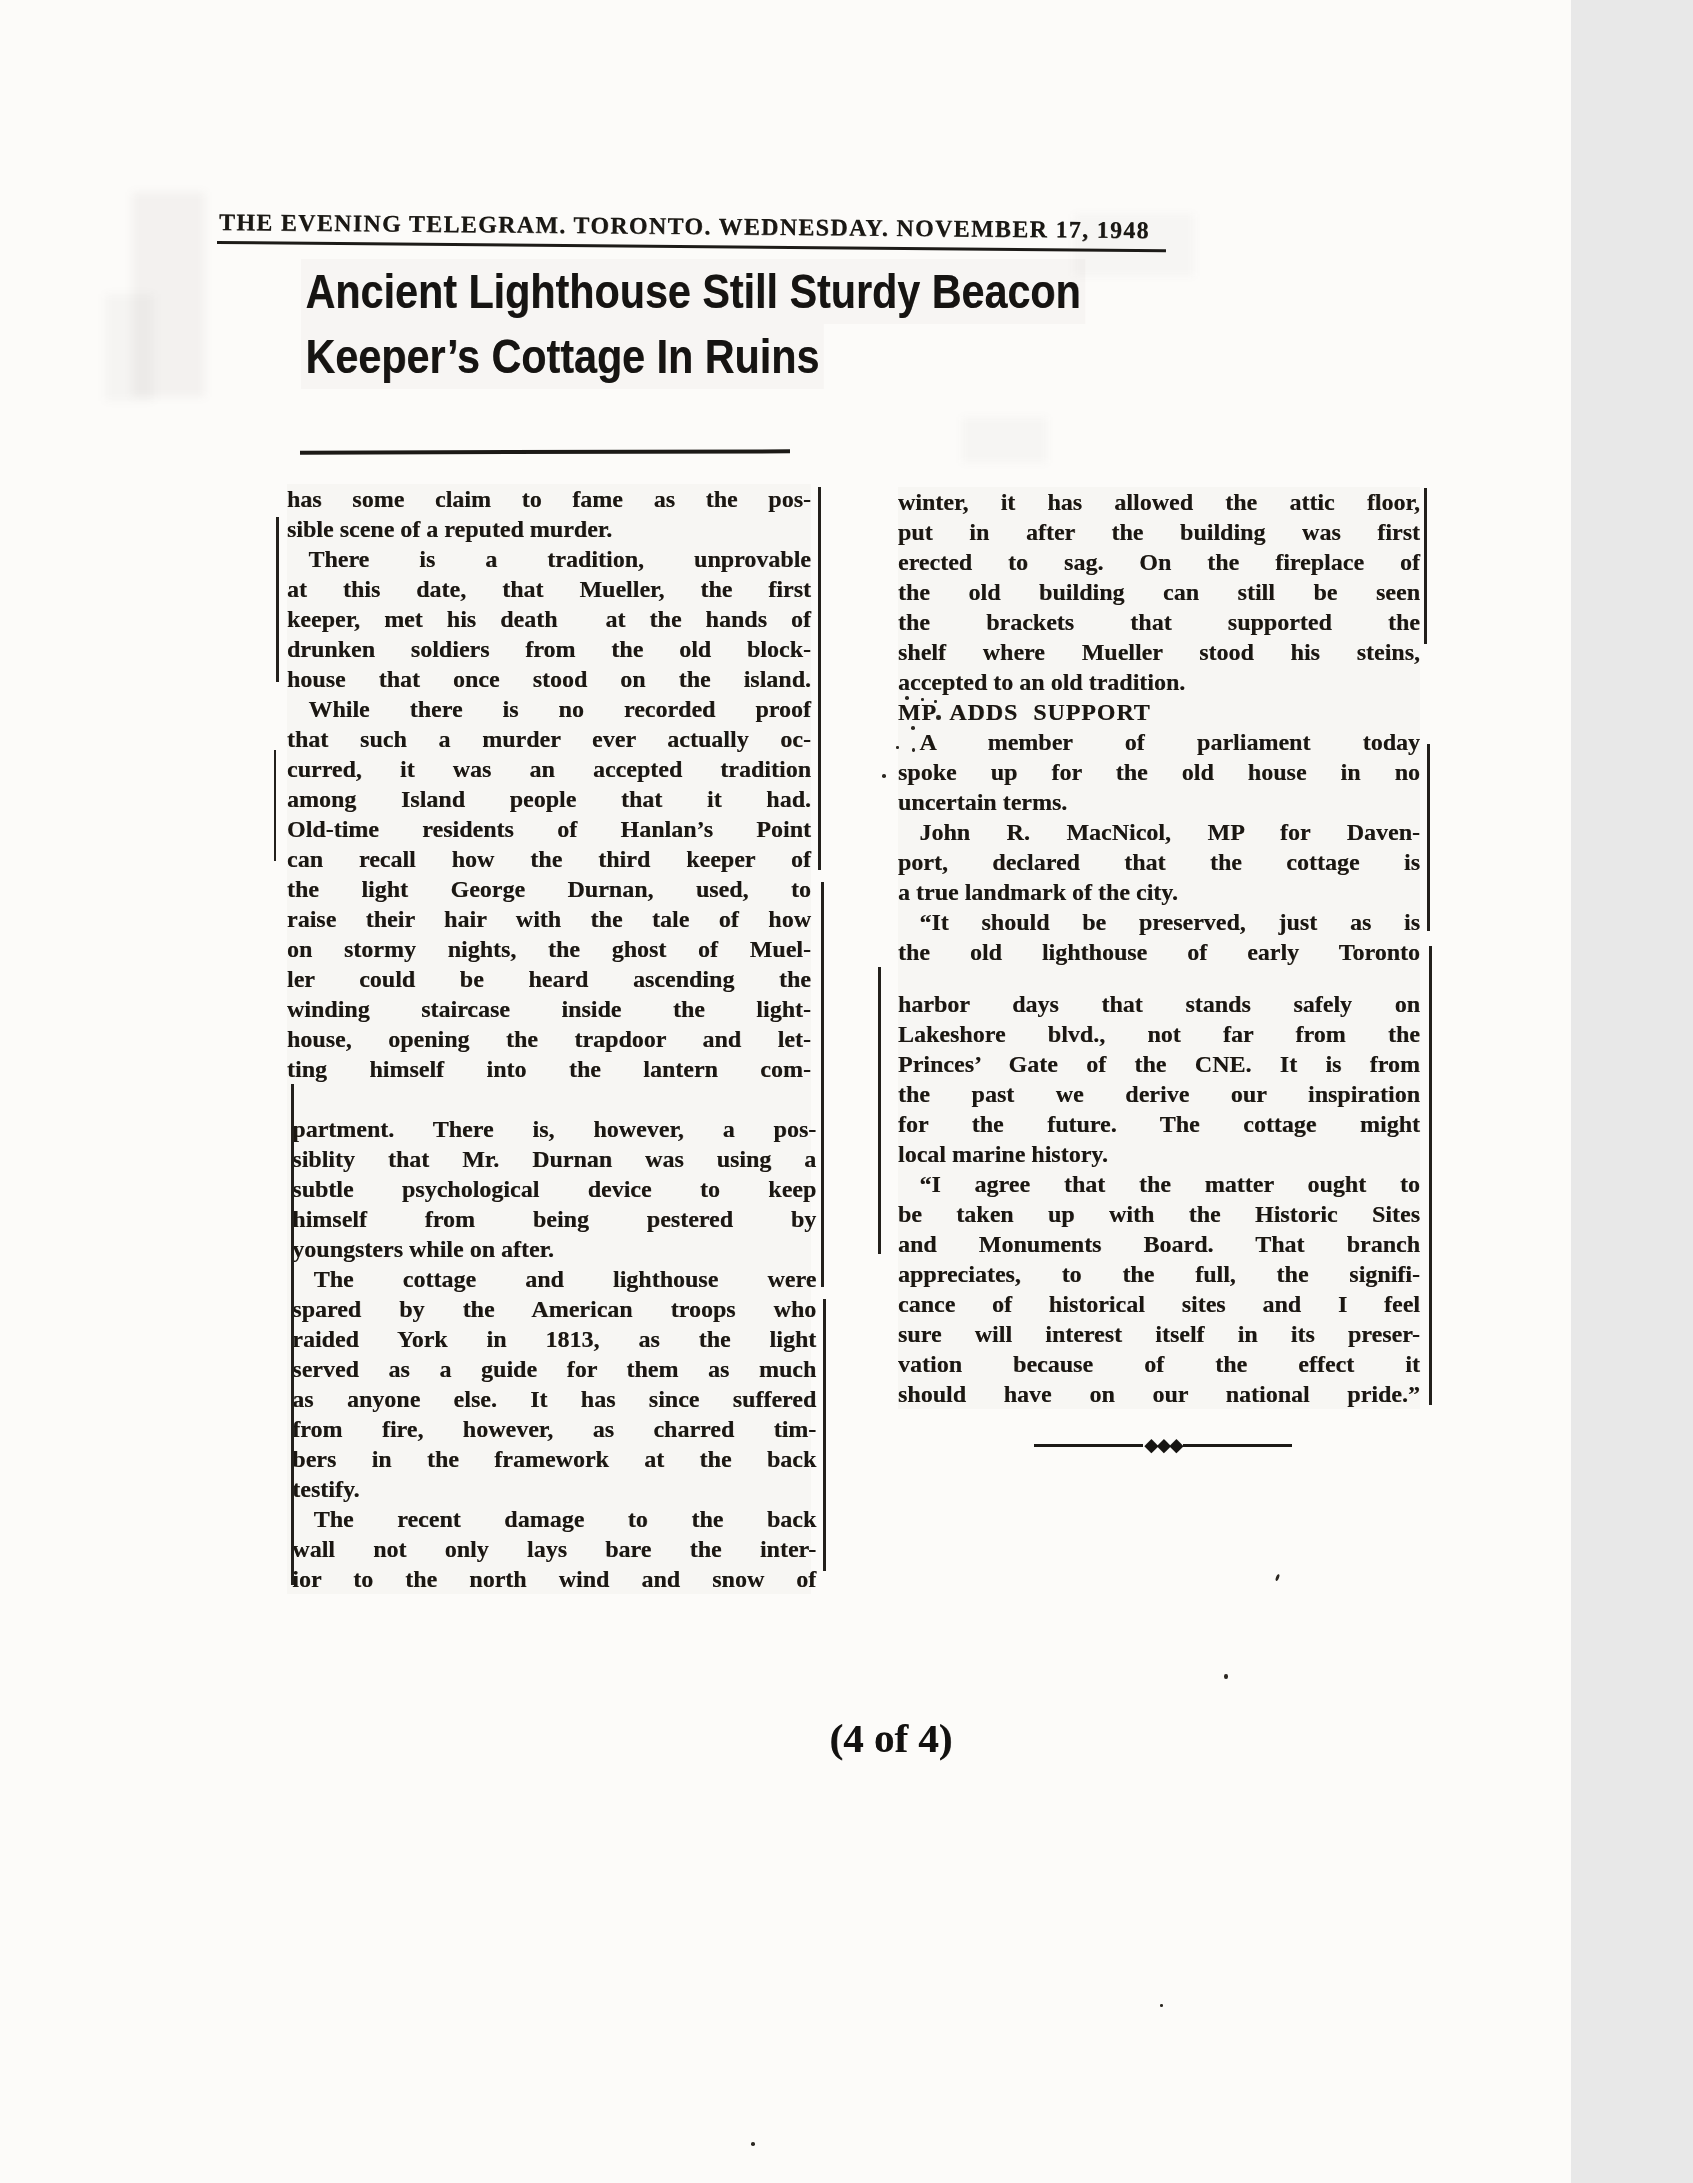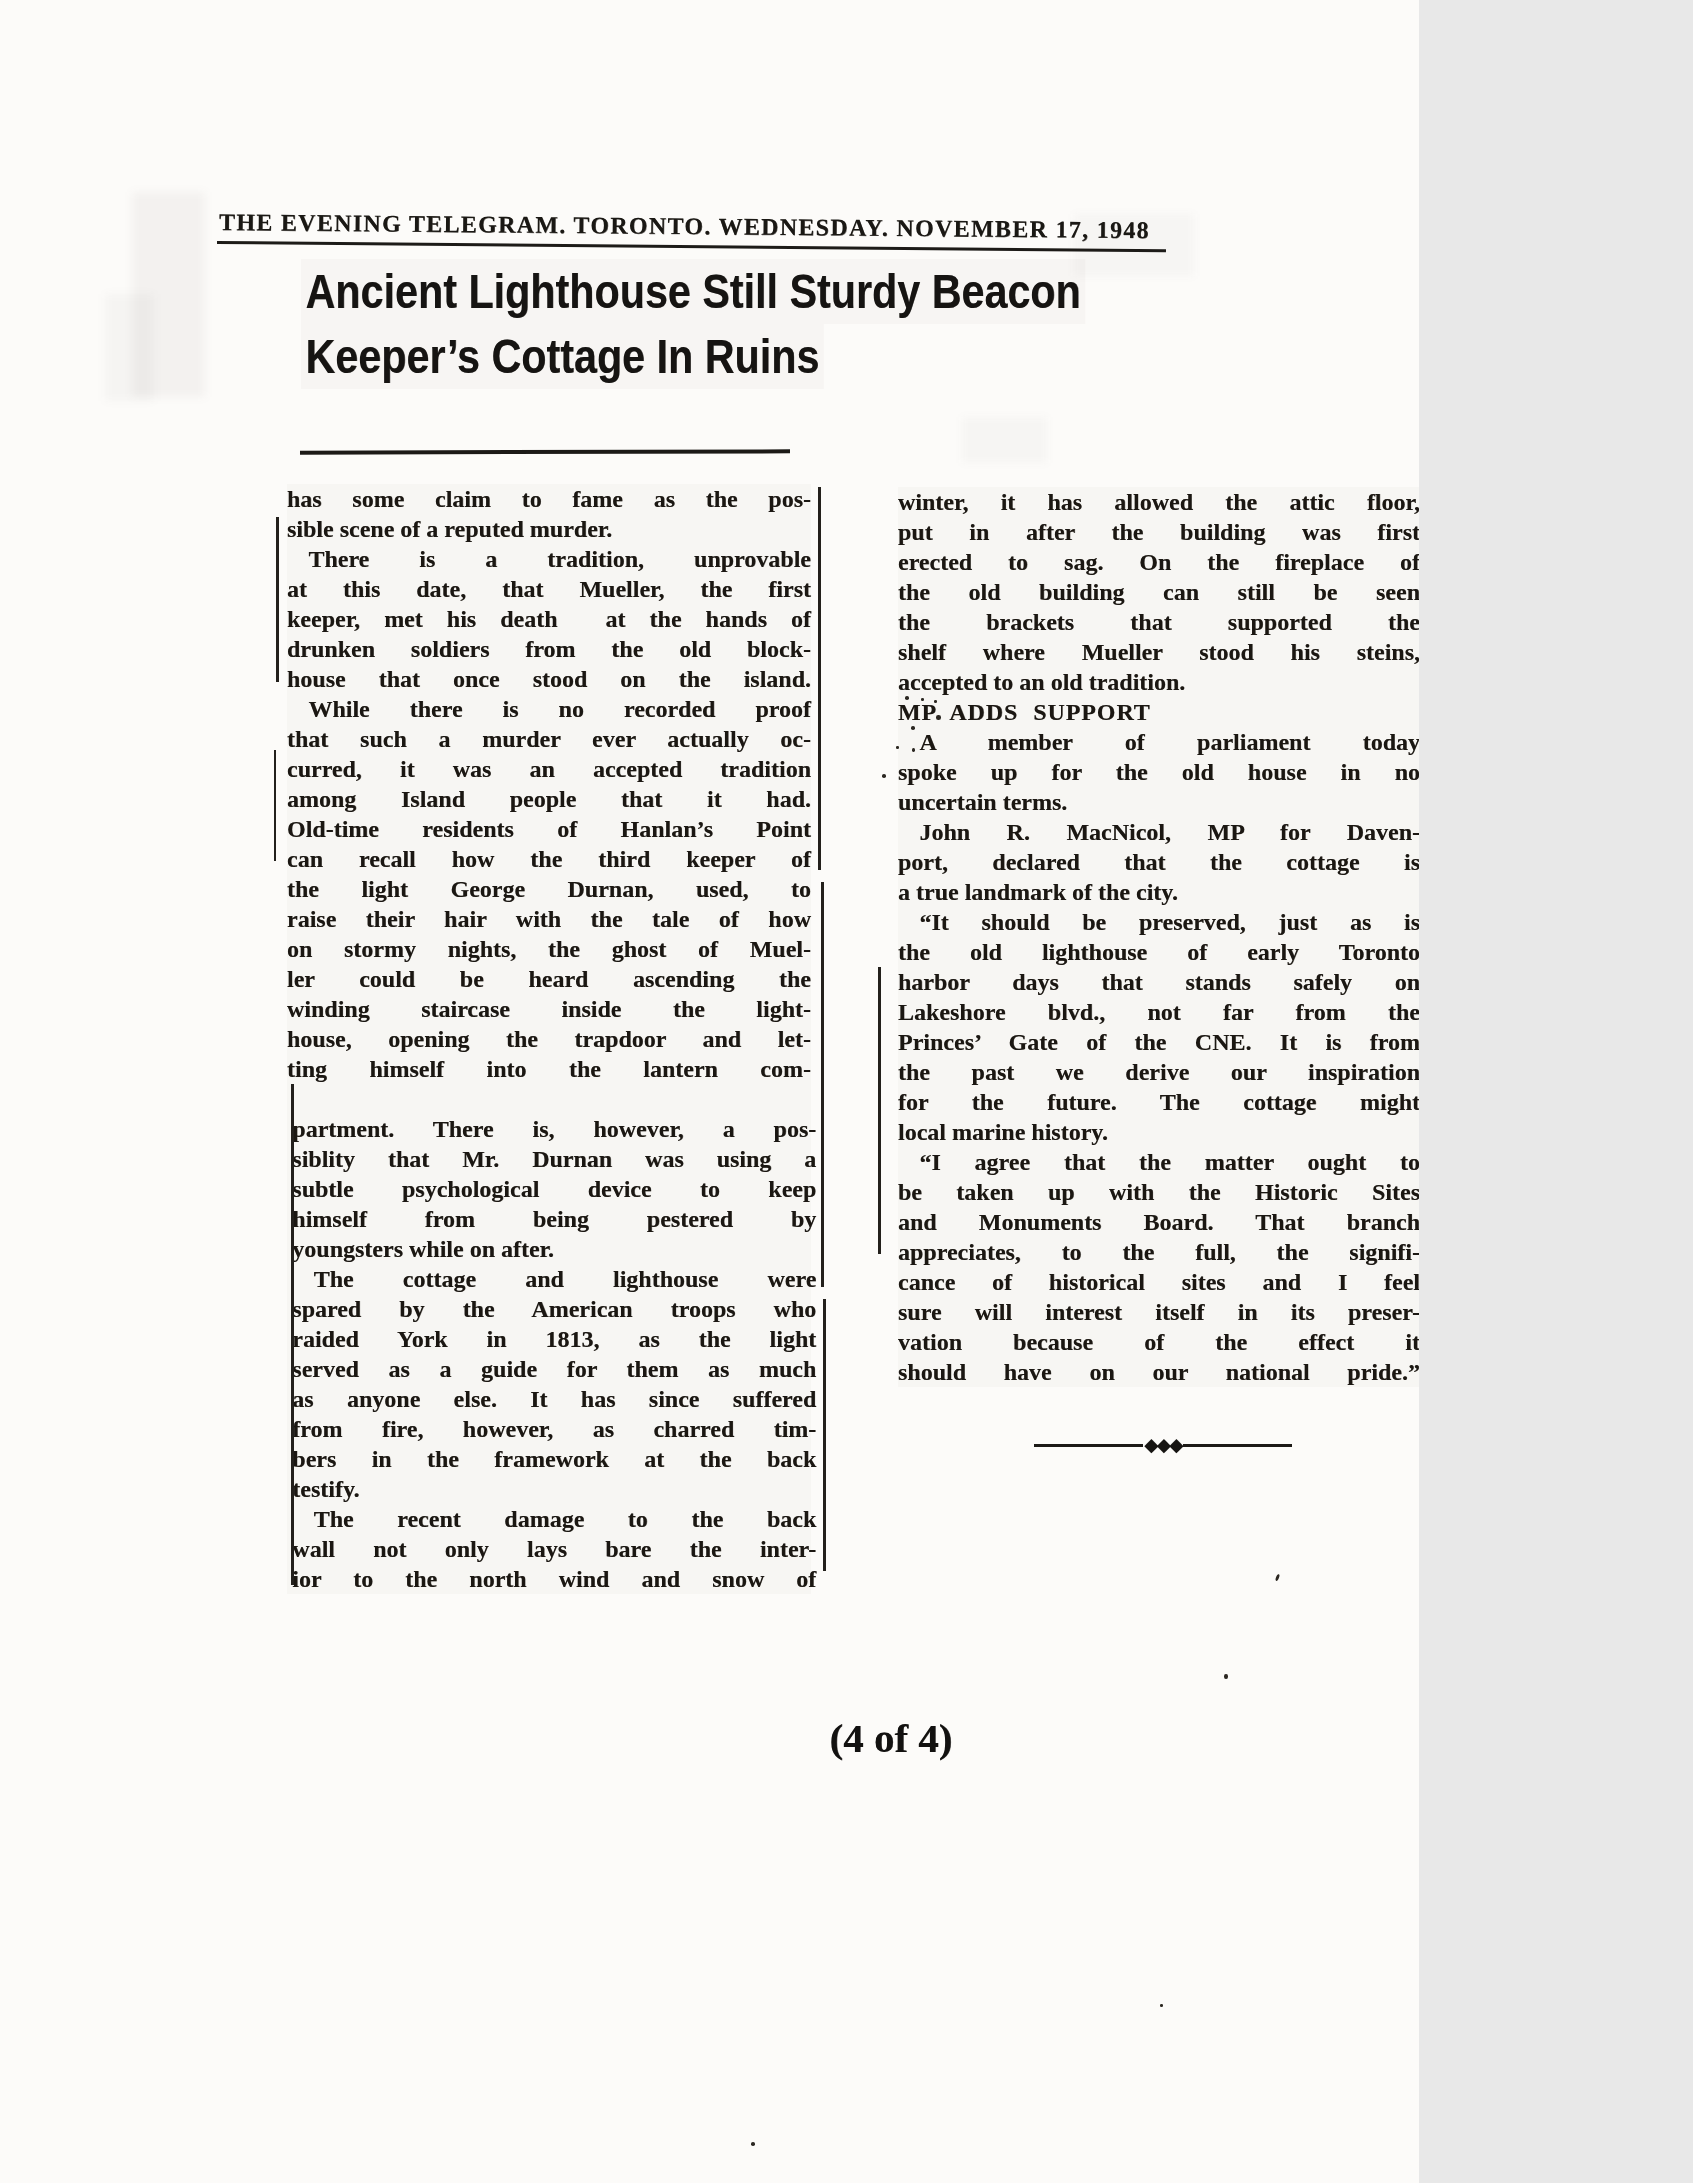--- a/index.html
+++ b/index.html
@@ -1,16 +1,16 @@
 <!DOCTYPE html>
 <html style="font-size:14.3px"><head>
 <meta charset="utf-8">
 <style>
   html,body{margin:0;padding:0;background:#e8e8e8;}
-  .page{position:relative;width:1419px;height:2183px;background:#fcfbf9;overflow:hidden;
+  .page{position:relative;width:1571px;height:2183px;background:#fcfbf9;overflow:hidden;
         font-family:"Liberation Serif","DejaVu Serif",serif;color:#181510;}
   
   .masthead{position:absolute;left:217px;top:209px;width:fit-content;
     font-family:"Liberation Serif","DejaVu Serif",serif;font-weight:bold;
     font-size:24px;letter-spacing:1.3px;color:#1a1814;white-space:nowrap;
     padding:0 16px 5.3px 1.8px;border-bottom:3.1px solid #1d1b18;
     transform:rotate(0.5deg);transform-origin:left bottom;
     text-shadow:0.4px 0.4px 0.4px rgba(25,20,15,.6);}
   
   .headline{position:absolute;left:301px;top:259px;transform:scaleX(0.86);transform-origin:left top;
@@ -23,21 +23,21 @@
     transform:rotate(-0.15deg);}
   
   .col{position:absolute;font-size:24px;line-height:30px;font-weight:bold;color:#1b1712;
     text-shadow:0.3px 0.3px 0.4px rgba(30,25,18,.5);
     background:rgba(115,105,90,0.035);}
   .col-left{left:287px;top:484px;width:524px;}
   .col-right{left:898px;top:487px;width:522px;}
   .para{margin:0;}
   .para.shift{margin-left:5.3px;margin-right:-5.3px;}
   .para.seam-lg{margin-top:30px;}
-  .para.seam-sm{margin-top:0;}
+  .para.seam-sm{margin-top:22px;}
   .ln{height:30px;line-height:30px;text-align:justify;text-align-last:justify;}
   .ln.end{text-align-last:left;}
   .ln.ind{text-indent:21.4px;}
   .subhead{height:30px;line-height:30px;text-align:left;font-weight:bold;
     letter-spacing:0.9px;word-spacing:8px;font-size:24px;}
   
   .vrule{position:absolute;background:#23201c;width:2.7px;}
   
   .ornament{position:absolute;left:1034px;top:1436px;width:258px;display:flex;align-items:center;}
   .orn-line{flex:1;height:3.1px;background:#1c1a17;}

